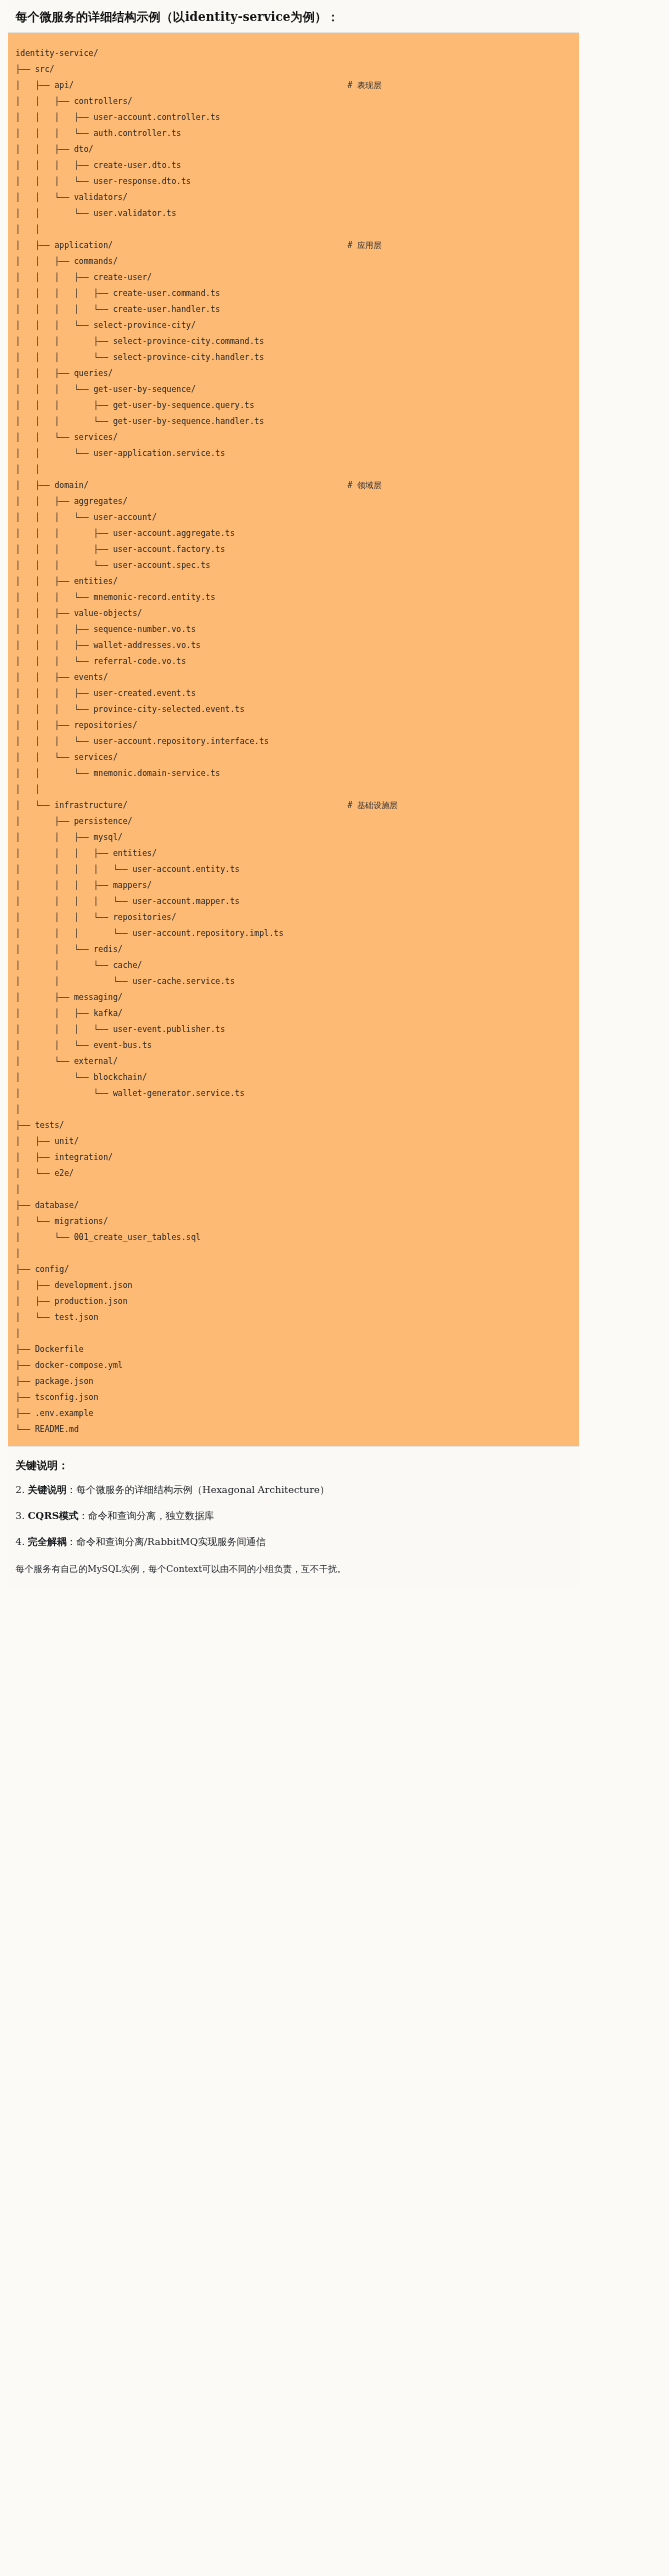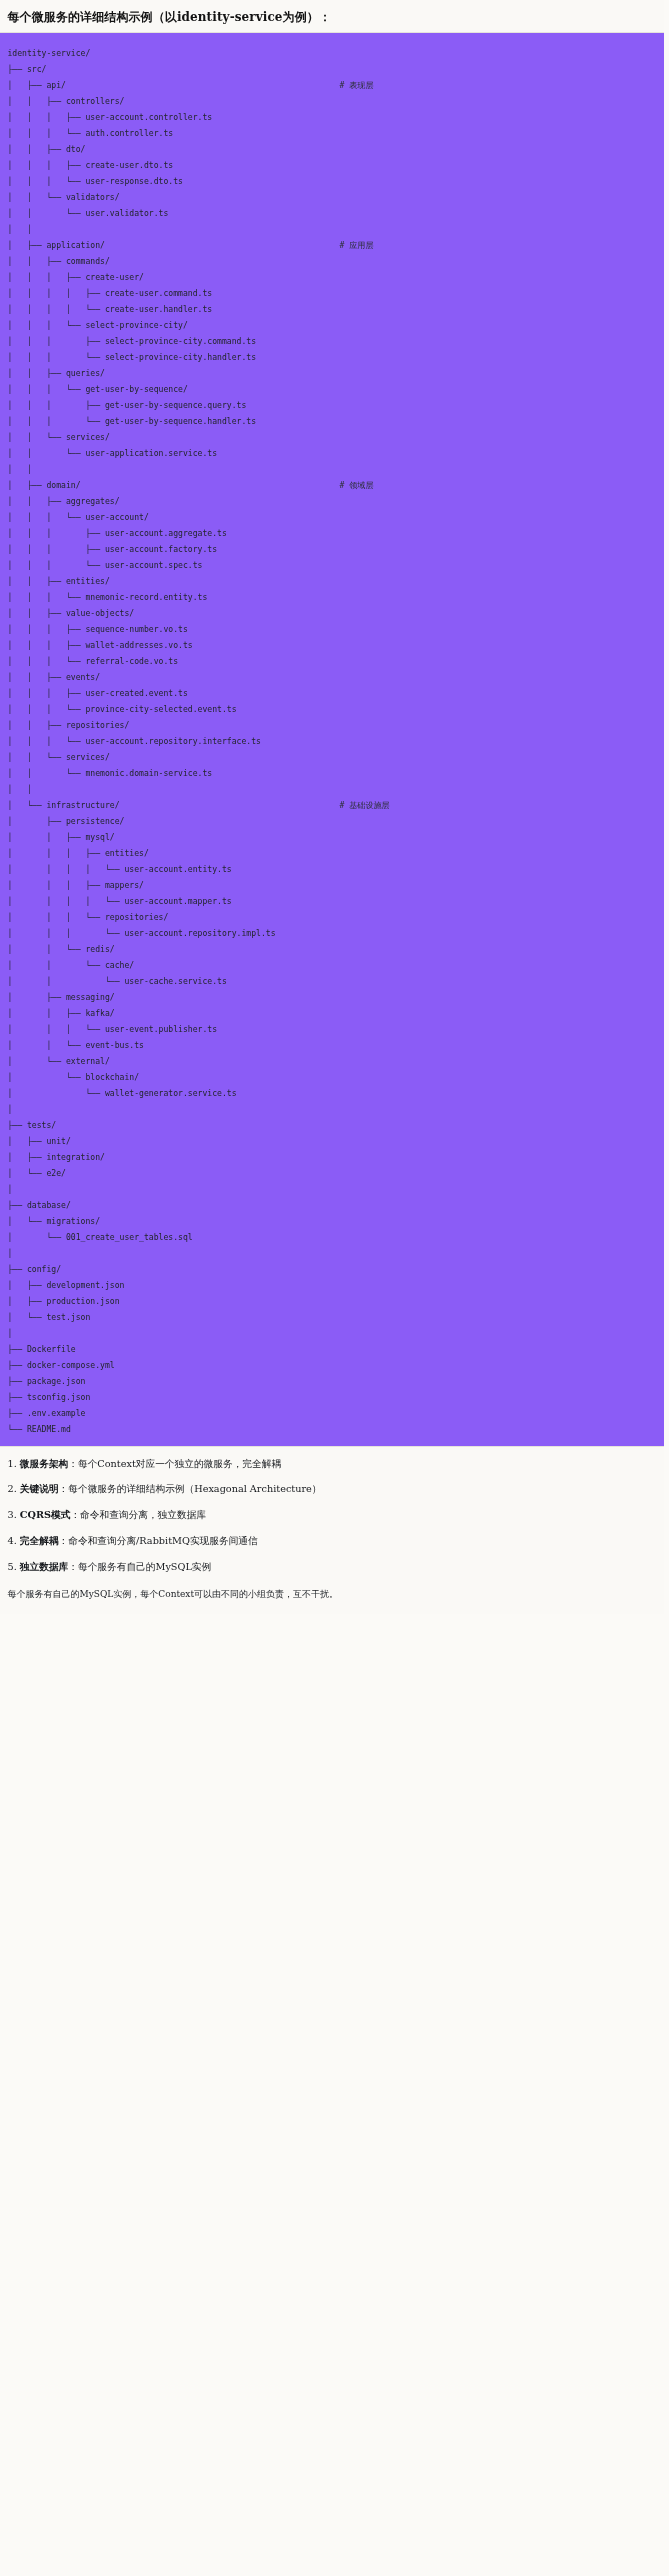--- a/index.html
+++ b/index.html
@@ -8,23 +8,24 @@
     padding: 0;
     background: #fbfaf7;
   }
   body {
     width: 669px;
     font-family: "Liberation Sans", "DejaVu Sans", sans-serif;
     color: #1a1a1a;
     -webkit-font-smoothing: antialiased;
   }
   .page {
-    width: 664px;
+    width: 579px;
     box-sizing: border-box;
     background: #fbfaf7;
+    padding-left: 8px;
   }
 
   
   .header {
     box-sizing: border-box;
     padding: 8.8px 7.5px 7.5px 7.5px;
     background: #faf9f6;
     border-bottom: 0.6px solid #e6e3dc;
   }
   .header-title {
@@ -32,21 +33,21 @@
     font-weight: bold;
     font-size: 12px;
     line-height: 1.35;
     color: #131313;
     letter-spacing: 0.1px;
   }
 
   
   .tree-block {
     box-sizing: border-box;
-    background: #8b5cf6;
+    background: #fdba74;
     padding: 11.3px 7.5px 8.8px 7.5px;
   }
   .tree {
     font-family: "DejaVu Sans Mono", "Liberation Mono", monospace;
     font-size: 8.1px;
     line-height: 16px;
     color: #22252a;
     white-space: pre;
     margin: 0;
   }
@@ -106,24 +107,23 @@
 
   <div class="header">
     <div class="header-title">每个微服务的详细结构示例（以identity-service为例）：</div>
   </div>
 
   <div class="tree-block">
     <div class="tree" id="tree-container"><span class="tree-row"><span class="tree-name">identity-service/</span></span><span class="tree-row"><span class="tree-name">├── src/</span></span><span class="tree-row"><span class="tree-name">│   ├── api/</span><span class="tree-comment"># 表现层</span></span><span class="tree-row"><span class="tree-name">│   │   ├── controllers/</span></span><span class="tree-row"><span class="tree-name">│   │   │   ├── user-account.controller.ts</span></span><span class="tree-row"><span class="tree-name">│   │   │   └── auth.controller.ts</span></span><span class="tree-row"><span class="tree-name">│   │   ├── dto/</span></span><span class="tree-row"><span class="tree-name">│   │   │   ├── create-user.dto.ts</span></span><span class="tree-row"><span class="tree-name">│   │   │   └── user-response.dto.ts</span></span><span class="tree-row"><span class="tree-name">│   │   └── validators/</span></span><span class="tree-row"><span class="tree-name">│   │       └── user.validator.ts</span></span><span class="tree-row"><span class="tree-name">│   │</span></span><span class="tree-row"><span class="tree-name">│   ├── application/</span><span class="tree-comment"># 应用层</span></span><span class="tree-row"><span class="tree-name">│   │   ├── commands/</span></span><span class="tree-row"><span class="tree-name">│   │   │   ├── create-user/</span></span><span class="tree-row"><span class="tree-name">│   │   │   │   ├── create-user.command.ts</span></span><span class="tree-row"><span class="tree-name">│   │   │   │   └── create-user.handler.ts</span></span><span class="tree-row"><span class="tree-name">│   │   │   └── select-province-city/</span></span><span class="tree-row"><span class="tree-name">│   │   │       ├── select-province-city.command.ts</span></span><span class="tree-row"><span class="tree-name">│   │   │       └── select-province-city.handler.ts</span></span><span class="tree-row"><span class="tree-name">│   │   ├── queries/</span></span><span class="tree-row"><span class="tree-name">│   │   │   └── get-user-by-sequence/</span></span><span class="tree-row"><span class="tree-name">│   │   │       ├── get-user-by-sequence.query.ts</span></span><span class="tree-row"><span class="tree-name">│   │   │       └── get-user-by-sequence.handler.ts</span></span><span class="tree-row"><span class="tree-name">│   │   └── services/</span></span><span class="tree-row"><span class="tree-name">│   │       └── user-application.service.ts</span></span><span class="tree-row"><span class="tree-name">│   │</span></span><span class="tree-row"><span class="tree-name">│   ├── domain/</span><span class="tree-comment"># 领域层</span></span><span class="tree-row"><span class="tree-name">│   │   ├── aggregates/</span></span><span class="tree-row"><span class="tree-name">│   │   │   └── user-account/</span></span><span class="tree-row"><span class="tree-name">│   │   │       ├── user-account.aggregate.ts</span></span><span class="tree-row"><span class="tree-name">│   │   │       ├── user-account.factory.ts</span></span><span class="tree-row"><span class="tree-name">│   │   │       └── user-account.spec.ts</span></span><span class="tree-row"><span class="tree-name">│   │   ├── entities/</span></span><span class="tree-row"><span class="tree-name">│   │   │   └── mnemonic-record.entity.ts</span></span><span class="tree-row"><span class="tree-name">│   │   ├── value-objects/</span></span><span class="tree-row"><span class="tree-name">│   │   │   ├── sequence-number.vo.ts</span></span><span class="tree-row"><span class="tree-name">│   │   │   ├── wallet-addresses.vo.ts</span></span><span class="tree-row"><span class="tree-name">│   │   │   └── referral-code.vo.ts</span></span><span class="tree-row"><span class="tree-name">│   │   ├── events/</span></span><span class="tree-row"><span class="tree-name">│   │   │   ├── user-created.event.ts</span></span><span class="tree-row"><span class="tree-name">│   │   │   └── province-city-selected.event.ts</span></span><span class="tree-row"><span class="tree-name">│   │   ├── repositories/</span></span><span class="tree-row"><span class="tree-name">│   │   │   └── user-account.repository.interface.ts</span></span><span class="tree-row"><span class="tree-name">│   │   └── services/</span></span><span class="tree-row"><span class="tree-name">│   │       └── mnemonic.domain-service.ts</span></span><span class="tree-row"><span class="tree-name">│   │</span></span><span class="tree-row"><span class="tree-name">│   └── infrastructure/</span><span class="tree-comment"># 基础设施层</span></span><span class="tree-row"><span class="tree-name">│       ├── persistence/</span></span><span class="tree-row"><span class="tree-name">│       │   ├── mysql/</span></span><span class="tree-row"><span class="tree-name">│       │   │   ├── entities/</span></span><span class="tree-row"><span class="tree-name">│       │   │   │   └── user-account.entity.ts</span></span><span class="tree-row"><span class="tree-name">│       │   │   ├── mappers/</span></span><span class="tree-row"><span class="tree-name">│       │   │   │   └── user-account.mapper.ts</span></span><span class="tree-row"><span class="tree-name">│       │   │   └── repositories/</span></span><span class="tree-row"><span class="tree-name">│       │   │       └── user-account.repository.impl.ts</span></span><span class="tree-row"><span class="tree-name">│       │   └── redis/</span></span><span class="tree-row"><span class="tree-name">│       │       └── cache/</span></span><span class="tree-row"><span class="tree-name">│       │           └── user-cache.service.ts</span></span><span class="tree-row"><span class="tree-name">│       ├── messaging/</span></span><span class="tree-row"><span class="tree-name">│       │   ├── kafka/</span></span><span class="tree-row"><span class="tree-name">│       │   │   └── user-event.publisher.ts</span></span><span class="tree-row"><span class="tree-name">│       │   └── event-bus.ts</span></span><span class="tree-row"><span class="tree-name">│       └── external/</span></span><span class="tree-row"><span class="tree-name">│           └── blockchain/</span></span><span class="tree-row"><span class="tree-name">│               └── wallet-generator.service.ts</span></span><span class="tree-row"><span class="tree-name">│</span></span><span class="tree-row"><span class="tree-name">├── tests/</span></span><span class="tree-row"><span class="tree-name">│   ├── unit/</span></span><span class="tree-row"><span class="tree-name">│   ├── integration/</span></span><span class="tree-row"><span class="tree-name">│   └── e2e/</span></span><span class="tree-row"><span class="tree-name">│</span></span><span class="tree-row"><span class="tree-name">├── database/</span></span><span class="tree-row"><span class="tree-name">│   └── migrations/</span></span><span class="tree-row"><span class="tree-name">│       └── 001_create_user_tables.sql</span></span><span class="tree-row"><span class="tree-name">│</span></span><span class="tree-row"><span class="tree-name">├── config/</span></span><span class="tree-row"><span class="tree-name">│   ├── development.json</span></span><span class="tree-row"><span class="tree-name">│   ├── production.json</span></span><span class="tree-row"><span class="tree-name">│   └── test.json</span></span><span class="tree-row"><span class="tree-name">│</span></span><span class="tree-row"><span class="tree-name">├── Dockerfile</span></span><span class="tree-row"><span class="tree-name">├── docker-compose.yml</span></span><span class="tree-row"><span class="tree-name">├── package.json</span></span><span class="tree-row"><span class="tree-name">├── tsconfig.json</span></span><span class="tree-row"><span class="tree-name">├── .env.example</span></span><span class="tree-row"><span class="tree-name">└── README.md</span></span></div>
   </div>
 
   <div class="notes">
+    <div class="notes-title">关键说明：</div>
     <div id="notes-list">
-        <div class="note-item"><span class="note-num">1.</span> <span class="note-term">微服务架构</span><span class="note-sep">：</span><span class="note-text">每个Context对应一个独立的微服务，完全解耦</span></div>
         <div class="note-item"><span class="note-num">2.</span> <span class="note-term">关键说明</span><span class="note-sep">：</span><span class="note-text">每个微服务的详细结构示例（Hexagonal Architecture）</span></div>
         <div class="note-item"><span class="note-num">3.</span> <span class="note-term">CQRS模式</span><span class="note-sep">：</span><span class="note-text">命令和查询分离，独立数据库</span></div>
         <div class="note-item"><span class="note-num">4.</span> <span class="note-term">完全解耦</span><span class="note-sep">：</span><span class="note-text">命令和查询分离/RabbitMQ实现服务间通信</span></div>
-        <div class="note-item"><span class="note-num">5.</span> <span class="note-term">独立数据库</span><span class="note-sep">：</span><span class="note-text">每个服务有自己的MySQL实例</span></div>
       </div>
     <div class="note-footer">每个服务有自己的MySQL实例，每个Context可以由不同的小组负责，互不干扰。</div>
   </div>
 
 </div>
 
 
 </body></html>

